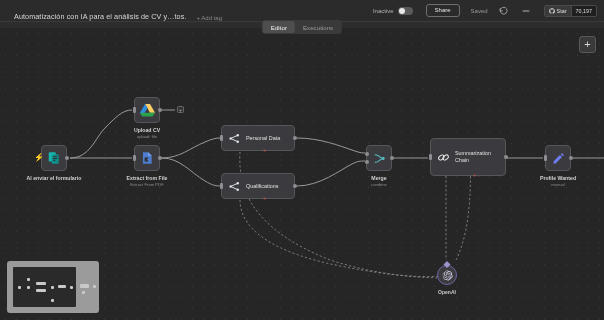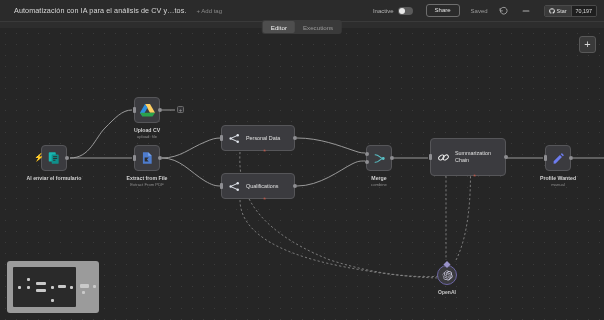--- a/index.html
+++ b/index.html
@@ -10,21 +10,21 @@
     overflow: hidden;
   }
   #app { position: relative; width: 604px; height: 320px; }
 
   
   .header {
     position: absolute; top: 0; left: 0;
     width: 604px; height: 22px;
     background: #2b2b2b;
     border-bottom: 1px solid #3a3a3a;
-    display: flex; align-items: center;
+    display: flex; align-items: flex-end;
     z-index: 30;
   }
   .wf-title {
     margin-left: 14px;
     font-size: 7.2px; color: #d8d8d8;
     white-space: nowrap; letter-spacing: .1px;
   }
   .add-tag {
     margin-left: 10px;
     font-size: 6px; color: #8a8a8a;

